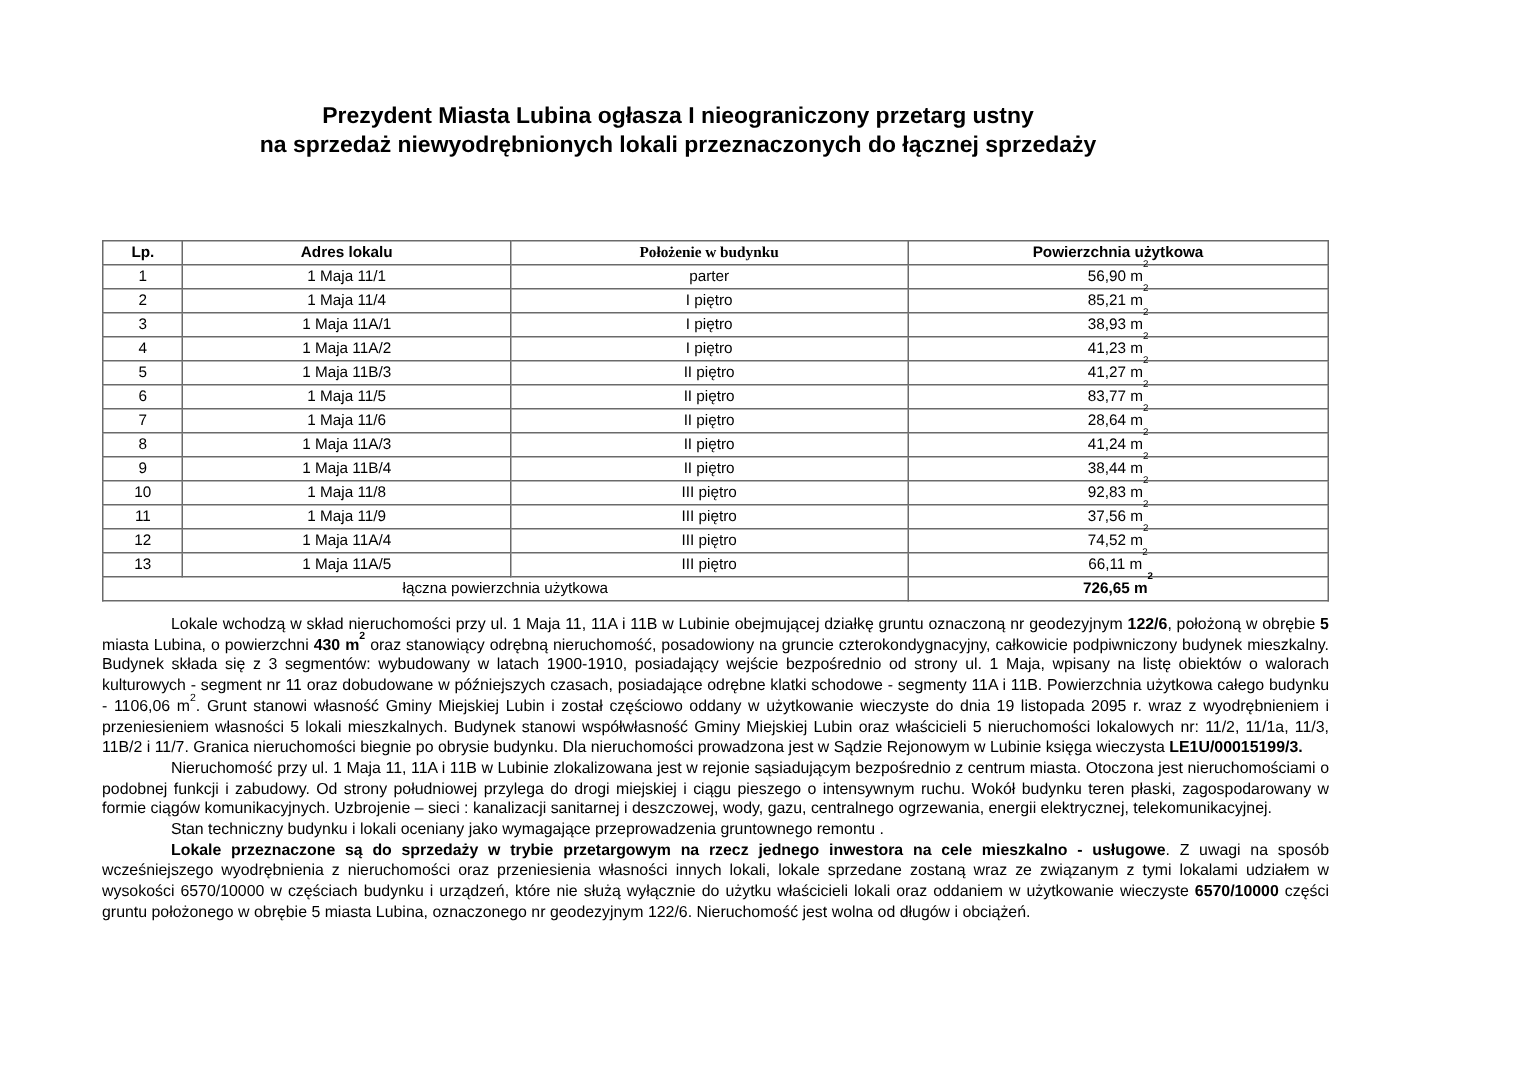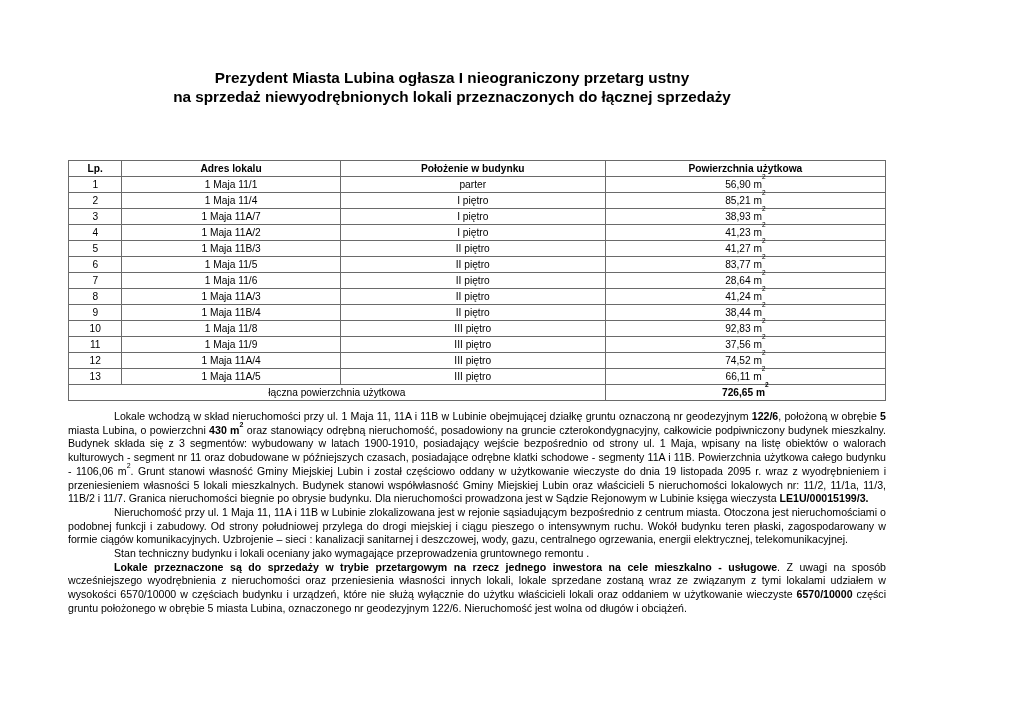--- a/index.html
+++ b/index.html
@@ -2,21 +2,21 @@
 <html><head>
 <meta charset="utf-8">
 <style>
   html, body { margin:0; padding:0; background:#ffffff; }
   body { width:1024px; height:725px; position:relative; overflow:hidden; color:#000; font-family:"Liberation Sans", sans-serif; }
   .title { position:absolute; left:0; top:68px; width:904px; text-align:center; font-weight:bold; font-size:15.3px; line-height:19px; }
   .title div { white-space:nowrap; }
   table.lokale { position:absolute; left:68px; top:160px; width:818px; border-collapse:collapse; font-size:10.2px; }
   table.lokale td, table.lokale th { border:1px solid #6a6a6a; height:15px; padding:0; text-align:center; line-height:15px; }
   table.lokale th { font-weight:bold; }
-  .c1 { width:54px; } .c2 { width:225px; } .c3 { width:273px; } .c4 { width:288px; }
+  .c1 { width:54px; } .c2 { width:225px; } .c3 { width:273px;font-family:Liberation Serif, serif; } .c4 { width:288px; }
   table.lokale sup { font-size:6.5px; vertical-align:top; position:relative; top:-3px; line-height:6px; }
   .bold { font-weight:bold; }
   .text { position:absolute; left:68px; top:410px; width:818px; font-size:10.6px; line-height:13.7px; text-align:justify; }
   .text p { margin:0; }
   .indent { text-indent:46px; }
   .text sup { font-size:7px; vertical-align:top; position:relative; top:-2px; line-height:6px; }
 </style>
 </head>
 <body>
 
@@ -42,21 +42,21 @@
         <td><span>56,90</span> <span>m</span><sup>2</sup></td>
       </tr>
       <tr>
         <td>2</td>
         <td>1 Maja 11/4</td>
         <td>I piętro</td>
         <td><span>85,21</span> <span>m</span><sup>2</sup></td>
       </tr>
       <tr>
         <td>3</td>
-        <td>1 Maja 11A/7</td>
+        <td>1 Maja 11A/1</td>
         <td>I piętro</td>
         <td><span>38,93</span> <span>m</span><sup>2</sup></td>
       </tr>
       <tr>
         <td>4</td>
         <td>1 Maja 11A/2</td>
         <td>I piętro</td>
         <td><span>41,23</span> <span>m</span><sup>2</sup></td>
       </tr>
       <tr>

